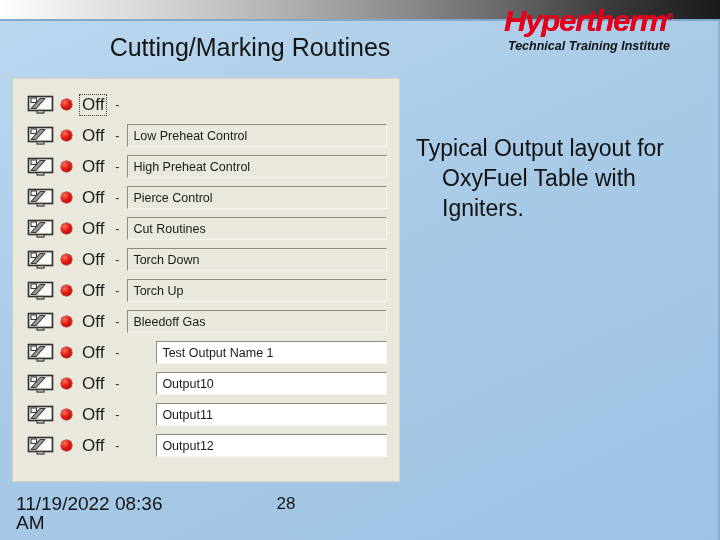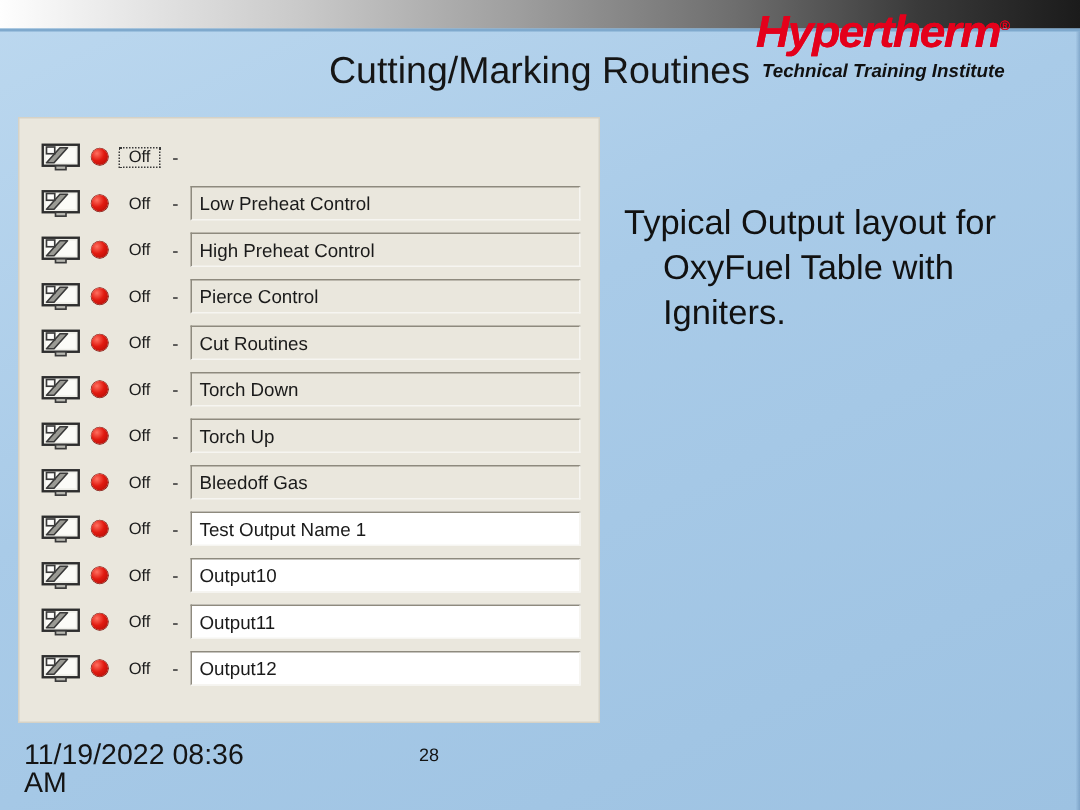--- a/index.html
+++ b/index.html
@@ -49,21 +49,21 @@
     font-family:"Liberation Sans","DejaVu Sans",sans-serif;
     font-style:italic;font-weight:bold;
     font-size:12.5px;line-height:14px;
     color:#111111;
     white-space:nowrap;
   }
 
   
   .slide-title{
     position:absolute;left:0;top:32px;width:500px;
-    text-align:right;
+    text-align:center;
     font-size:25px;line-height:30px;
     color:#151515;
     white-space:nowrap;
   }
 
   
   .panel{
     position:absolute;left:12px;top:78px;
     width:388px;height:404px;
     background:#eae7dd;
@@ -91,21 +91,21 @@
 
   .led{
     flex:0 0 11px;
     width:11px;height:11px;border-radius:50%;
     margin-right:7px;
     background:radial-gradient(circle at 33% 30%,#ff7060 0%,#e11a10 45%,#a70b06 100%);
     box-shadow:0 0 0 0.5px #7d1008;
   }
   .state{
     flex:0 0 auto;
-    font-size:11px;color:#1d1d1d;
+    font-size:17px;color:#1d1d1d;
     padding:1px 3px;
     margin-right:3px;
     min-width:22px;text-align:center;
   }
   .state.focused{
     border:1px dotted #3a3a3a;
     padding:0px 2px;
   }
   .dash{
     flex:0 0 auto;
@@ -123,21 +123,21 @@
     border-right:1px solid #f6f5f1;
     border-bottom:1px solid #f6f5f1;
     box-sizing:border-box;
     display:flex;align-items:center;
     padding-left:5px;
     font-size:12.5px;
     color:#1a1a1a;
     white-space:nowrap;
     overflow:hidden;
   }
-  .namefield.white{background:#ffffff;}
+  .namefield.white{background:#ffffff;margin-left:29px;}
 
   
   .body-text{
     position:absolute;left:416px;top:133px;width:296px;
     color:#111111;
   }
   .para{
     font-size:23px;line-height:30px;
     text-indent:-26px;
     padding-left:26px;
@@ -146,21 +146,21 @@
   .para.second{margin-top:30px;}
 
   
   .footer-date{
     position:absolute;left:16px;top:494px;width:150px;
     font-size:19px;line-height:19px;color:#141414;
   }
   .footer-page{
     position:absolute;left:0;top:494px;width:572px;
     text-align:center;
-    font-size:12px;line-height:19px;color:#141414;
+    font-size:17px;line-height:19px;color:#141414;
   }
   .edge-shade{
     position:absolute;right:0;top:21px;width:3px;height:519px;
     background:linear-gradient(to right,rgba(120,160,195,0) 0%,rgba(100,140,180,0.55) 100%);
   }
 </style>
 </head>
 <body>
 
 <div id="slide">

